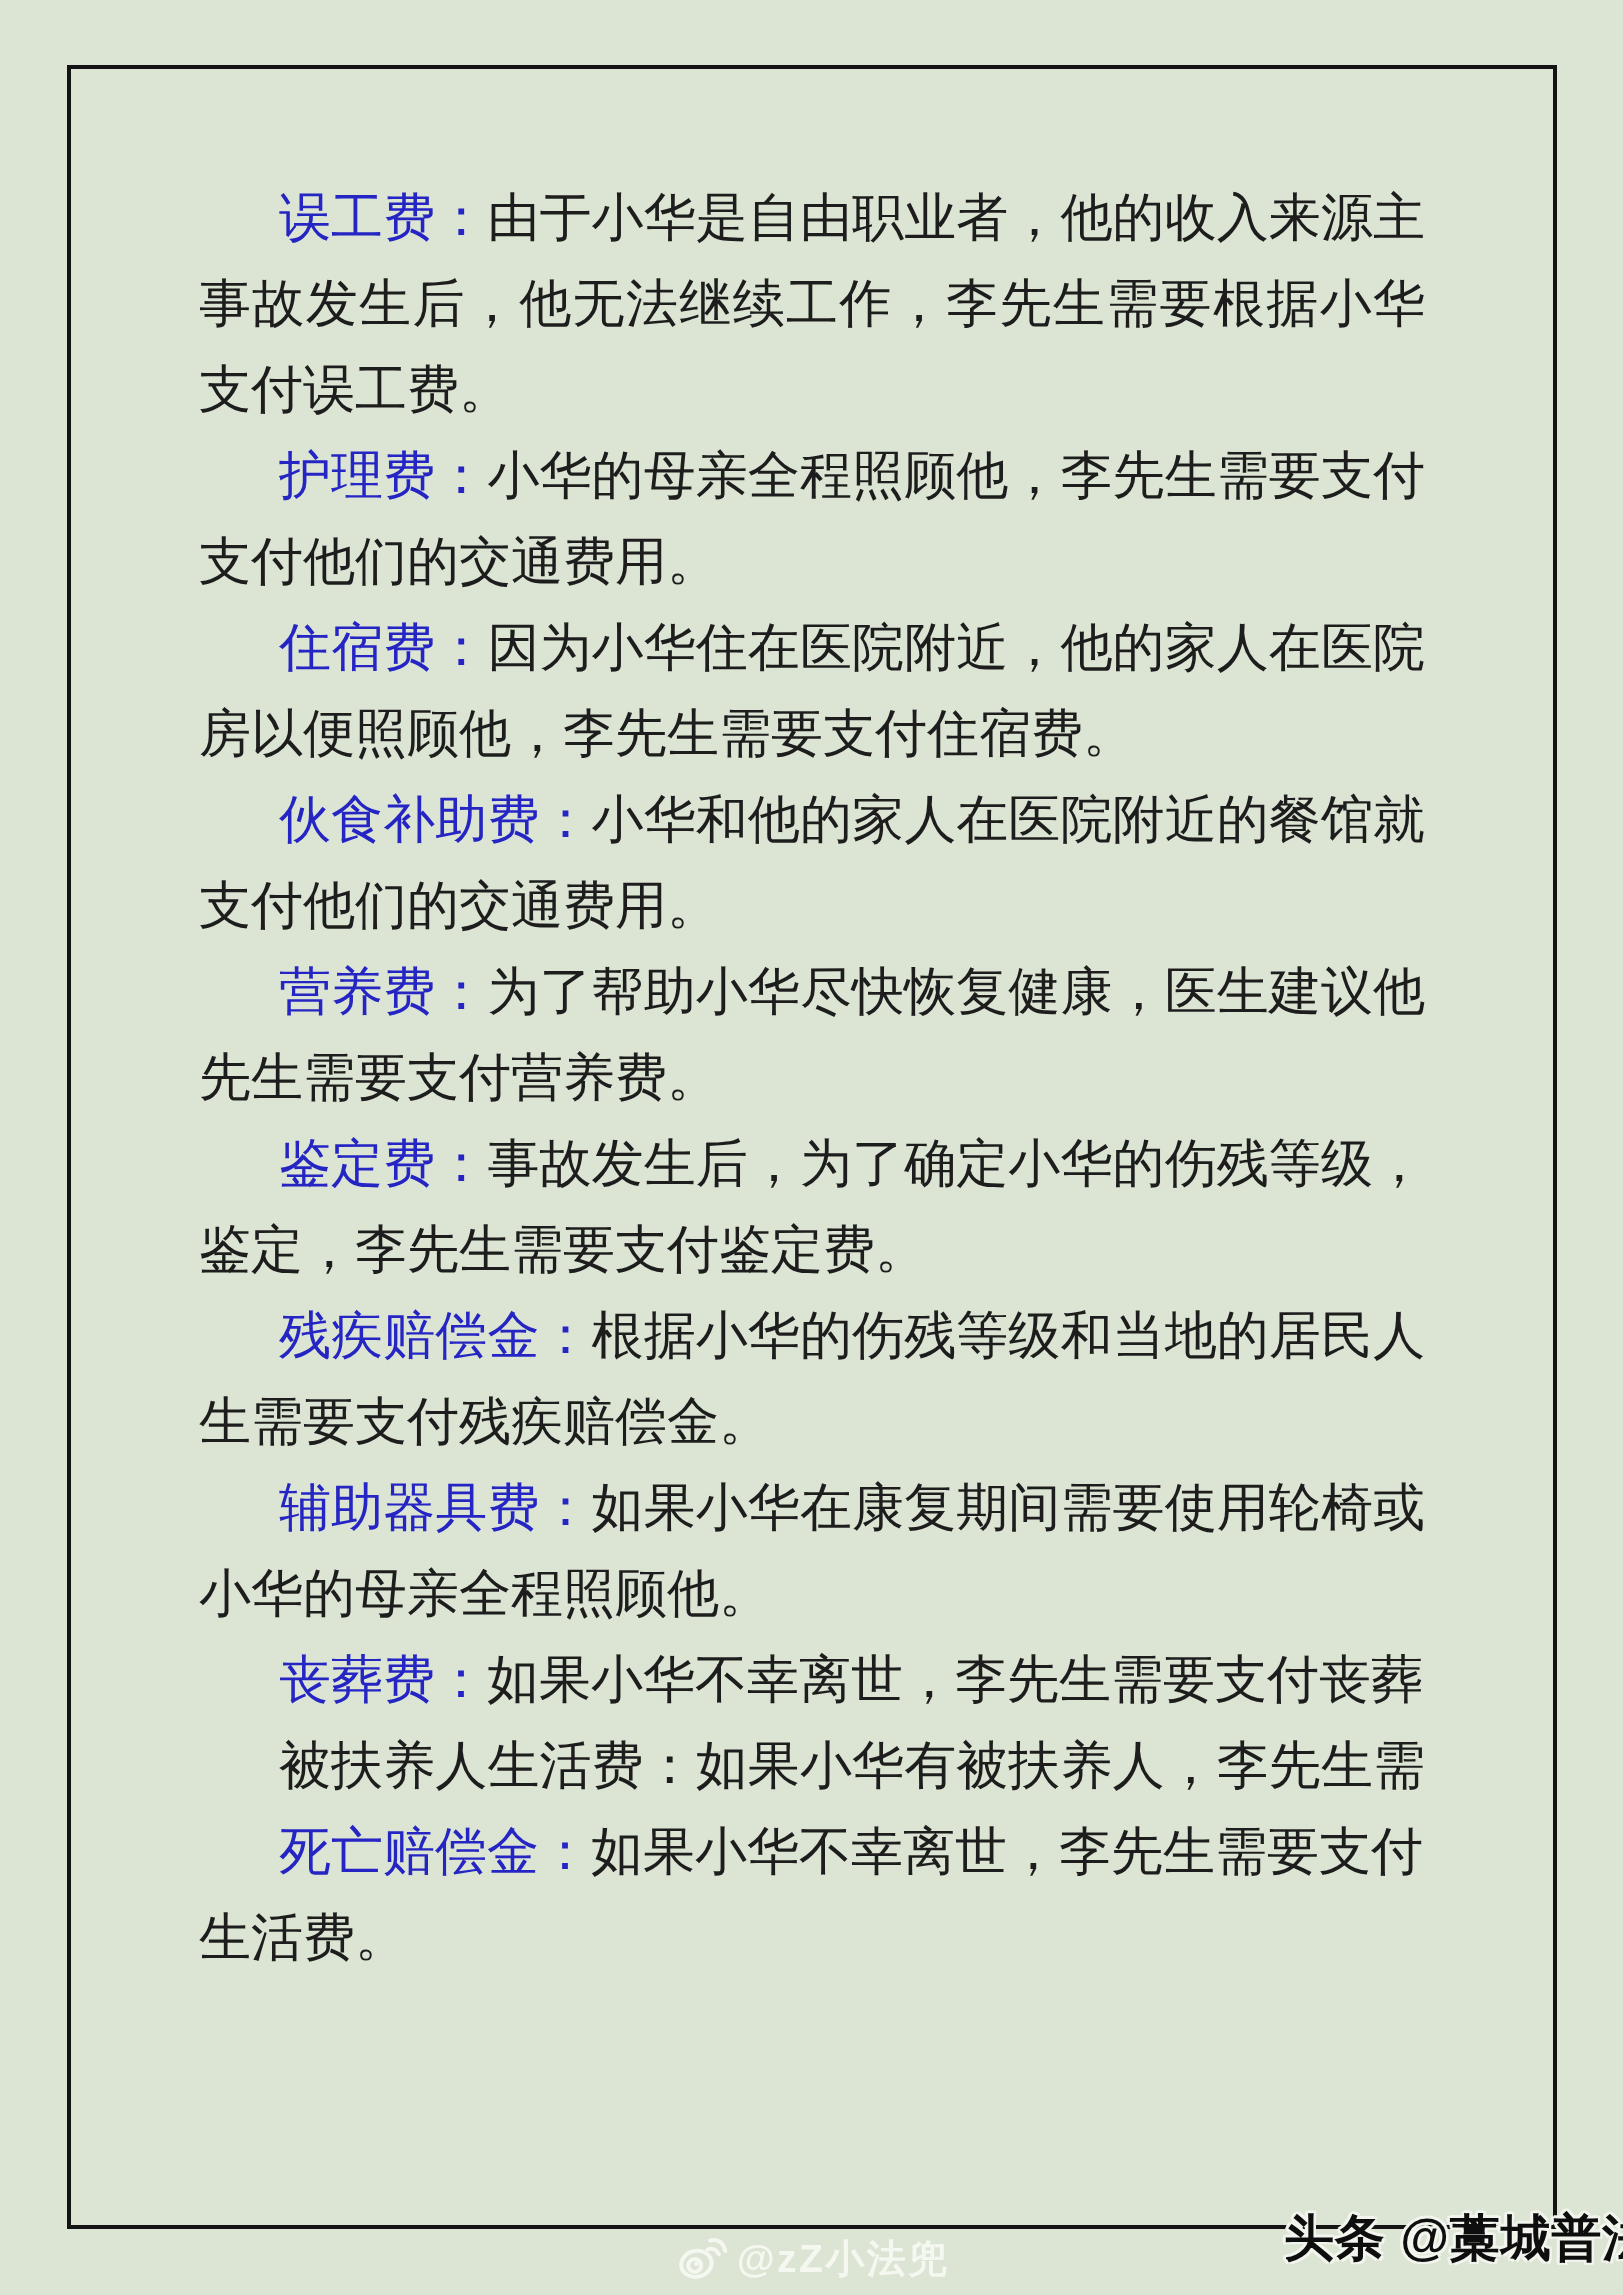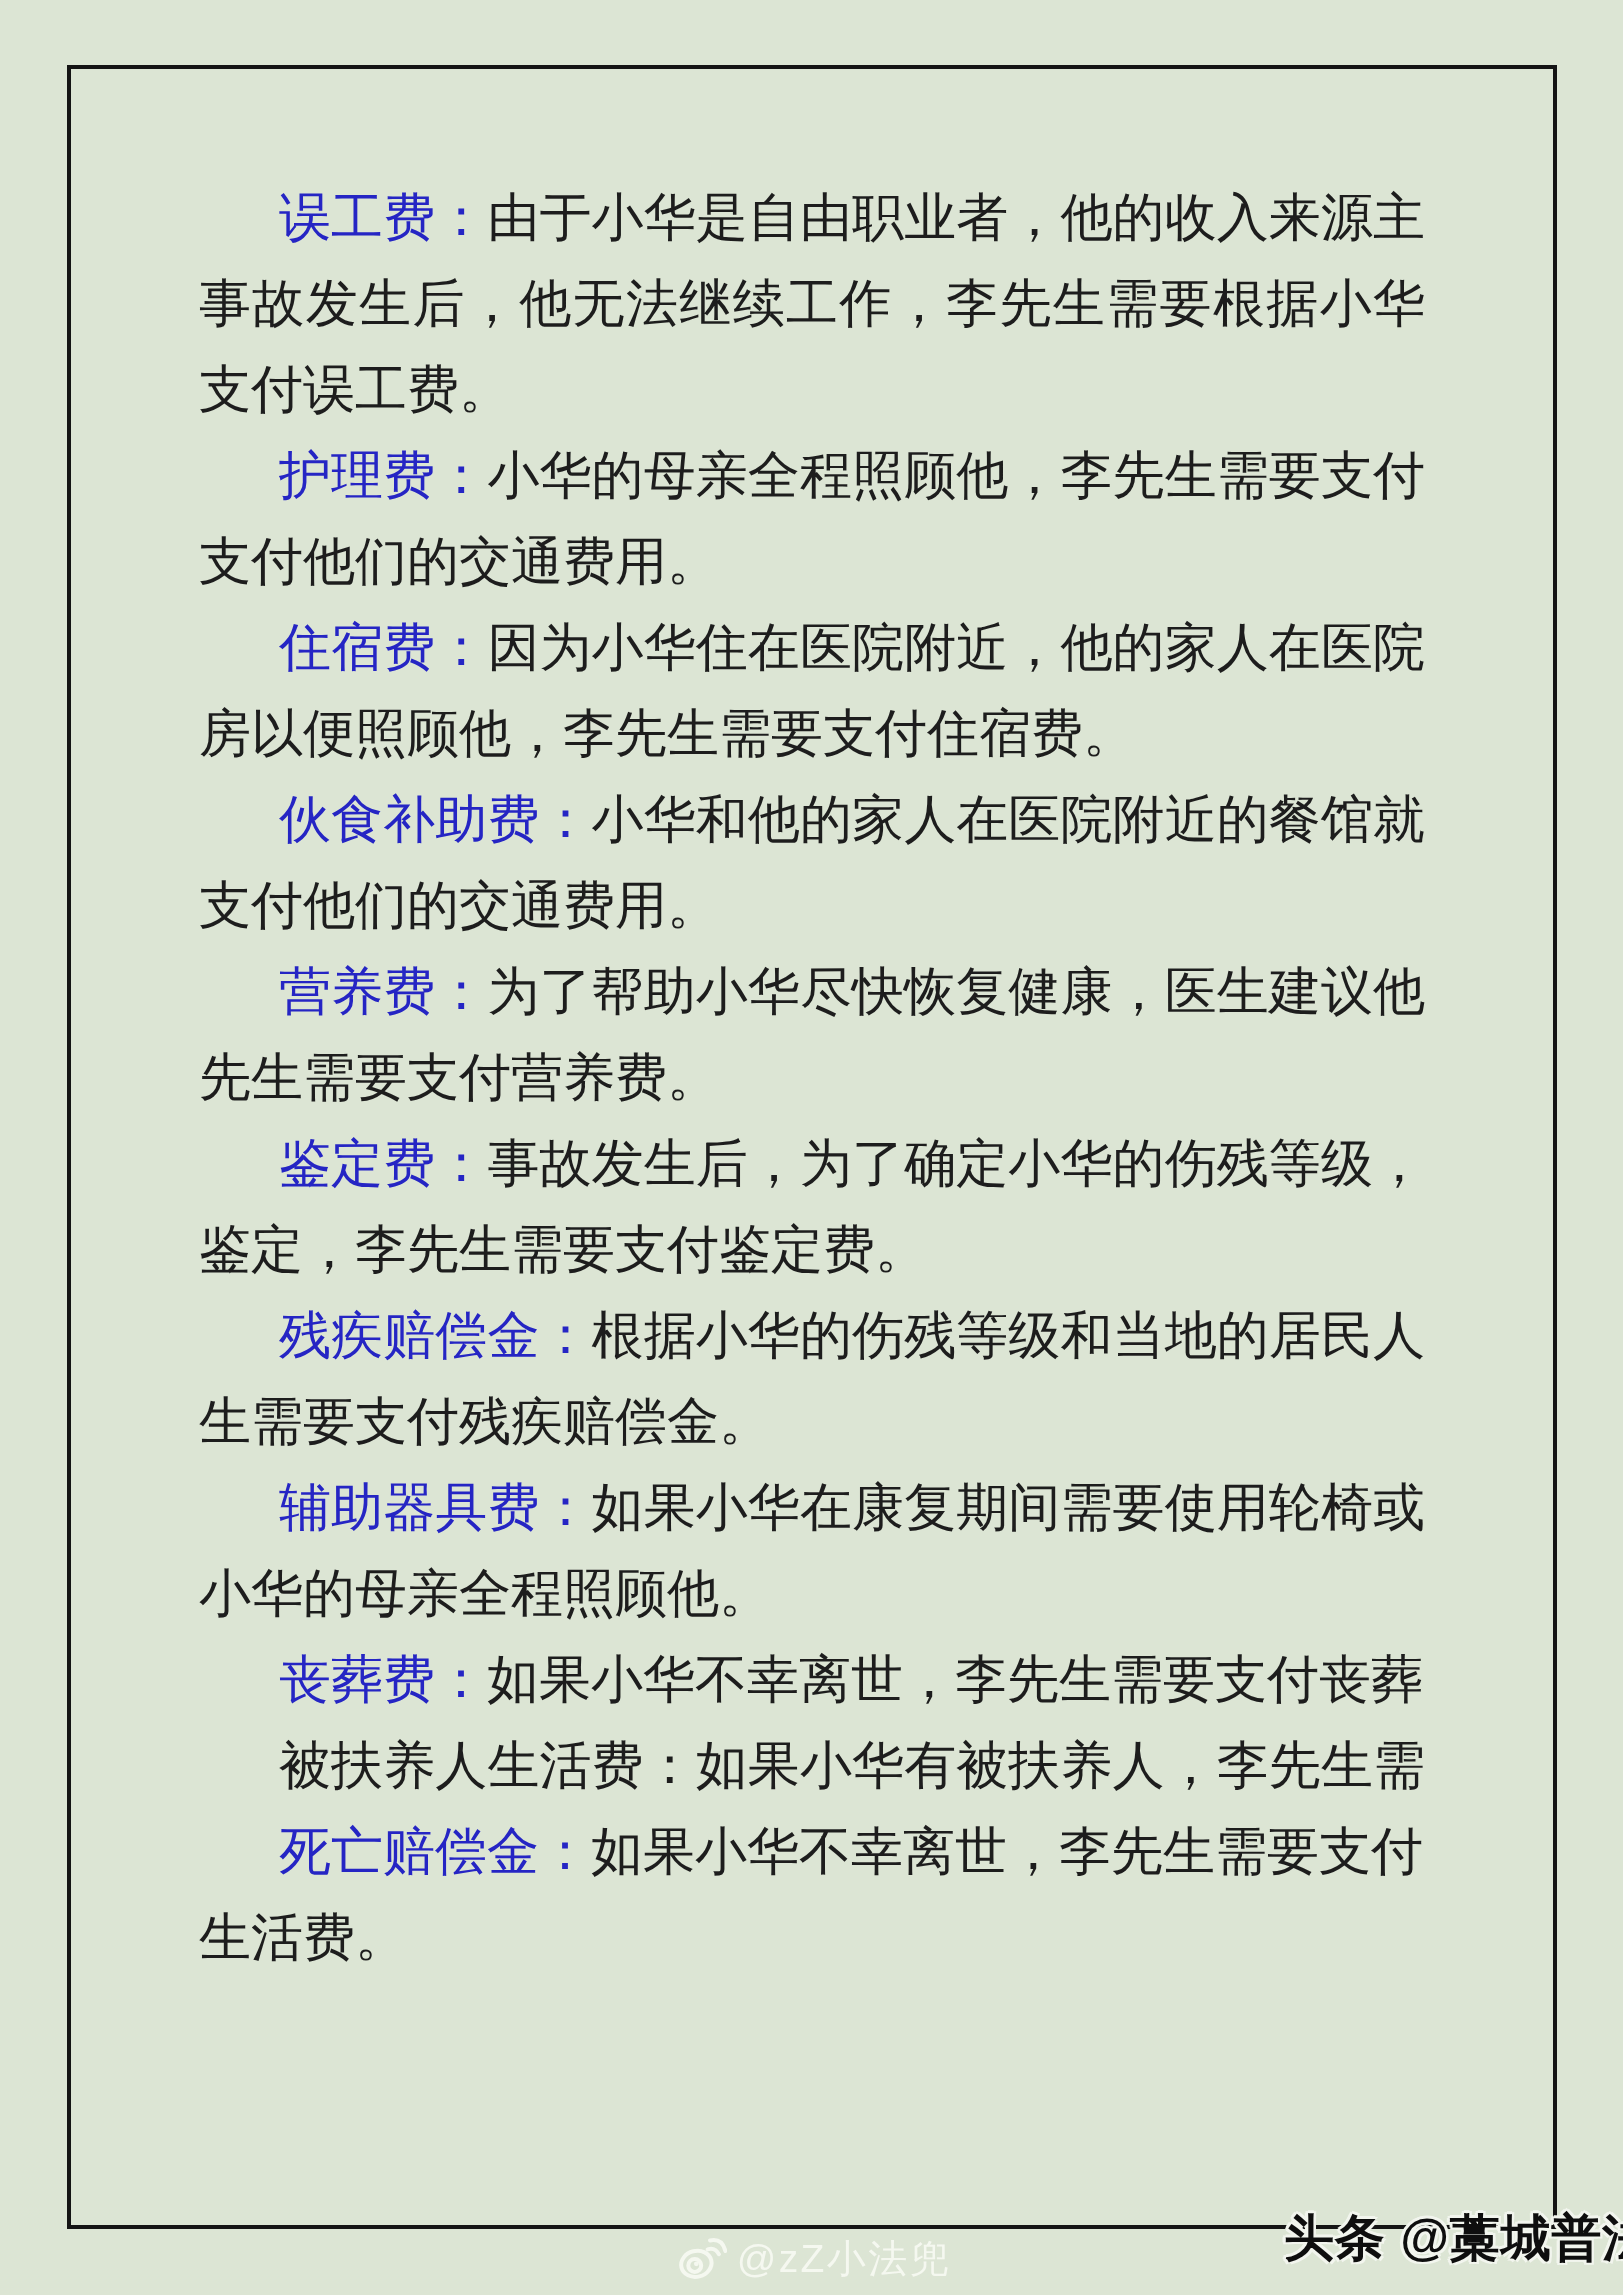--- a/index.html
+++ b/index.html
@@ -58,21 +58,21 @@
     position: absolute;
     left: 677px;
     top: 2232px;
     z-index: 3;
     display: flex;
     align-items: center;
     gap: 9.7px;
     color: rgba(247, 249, 243, 0.9);
     font-family: "Liberation Sans", "DejaVu Sans", sans-serif;
     font-size: 39px;
-    font-weight: normal;
+    font-weight: bold;
     letter-spacing: 2.4px;
   }
   .wm-weibo svg {
     display: block;
   }
   .wm-toutiao {
     position: absolute;
     left: 1284px;
     top: 2205px;
     z-index: 3;

